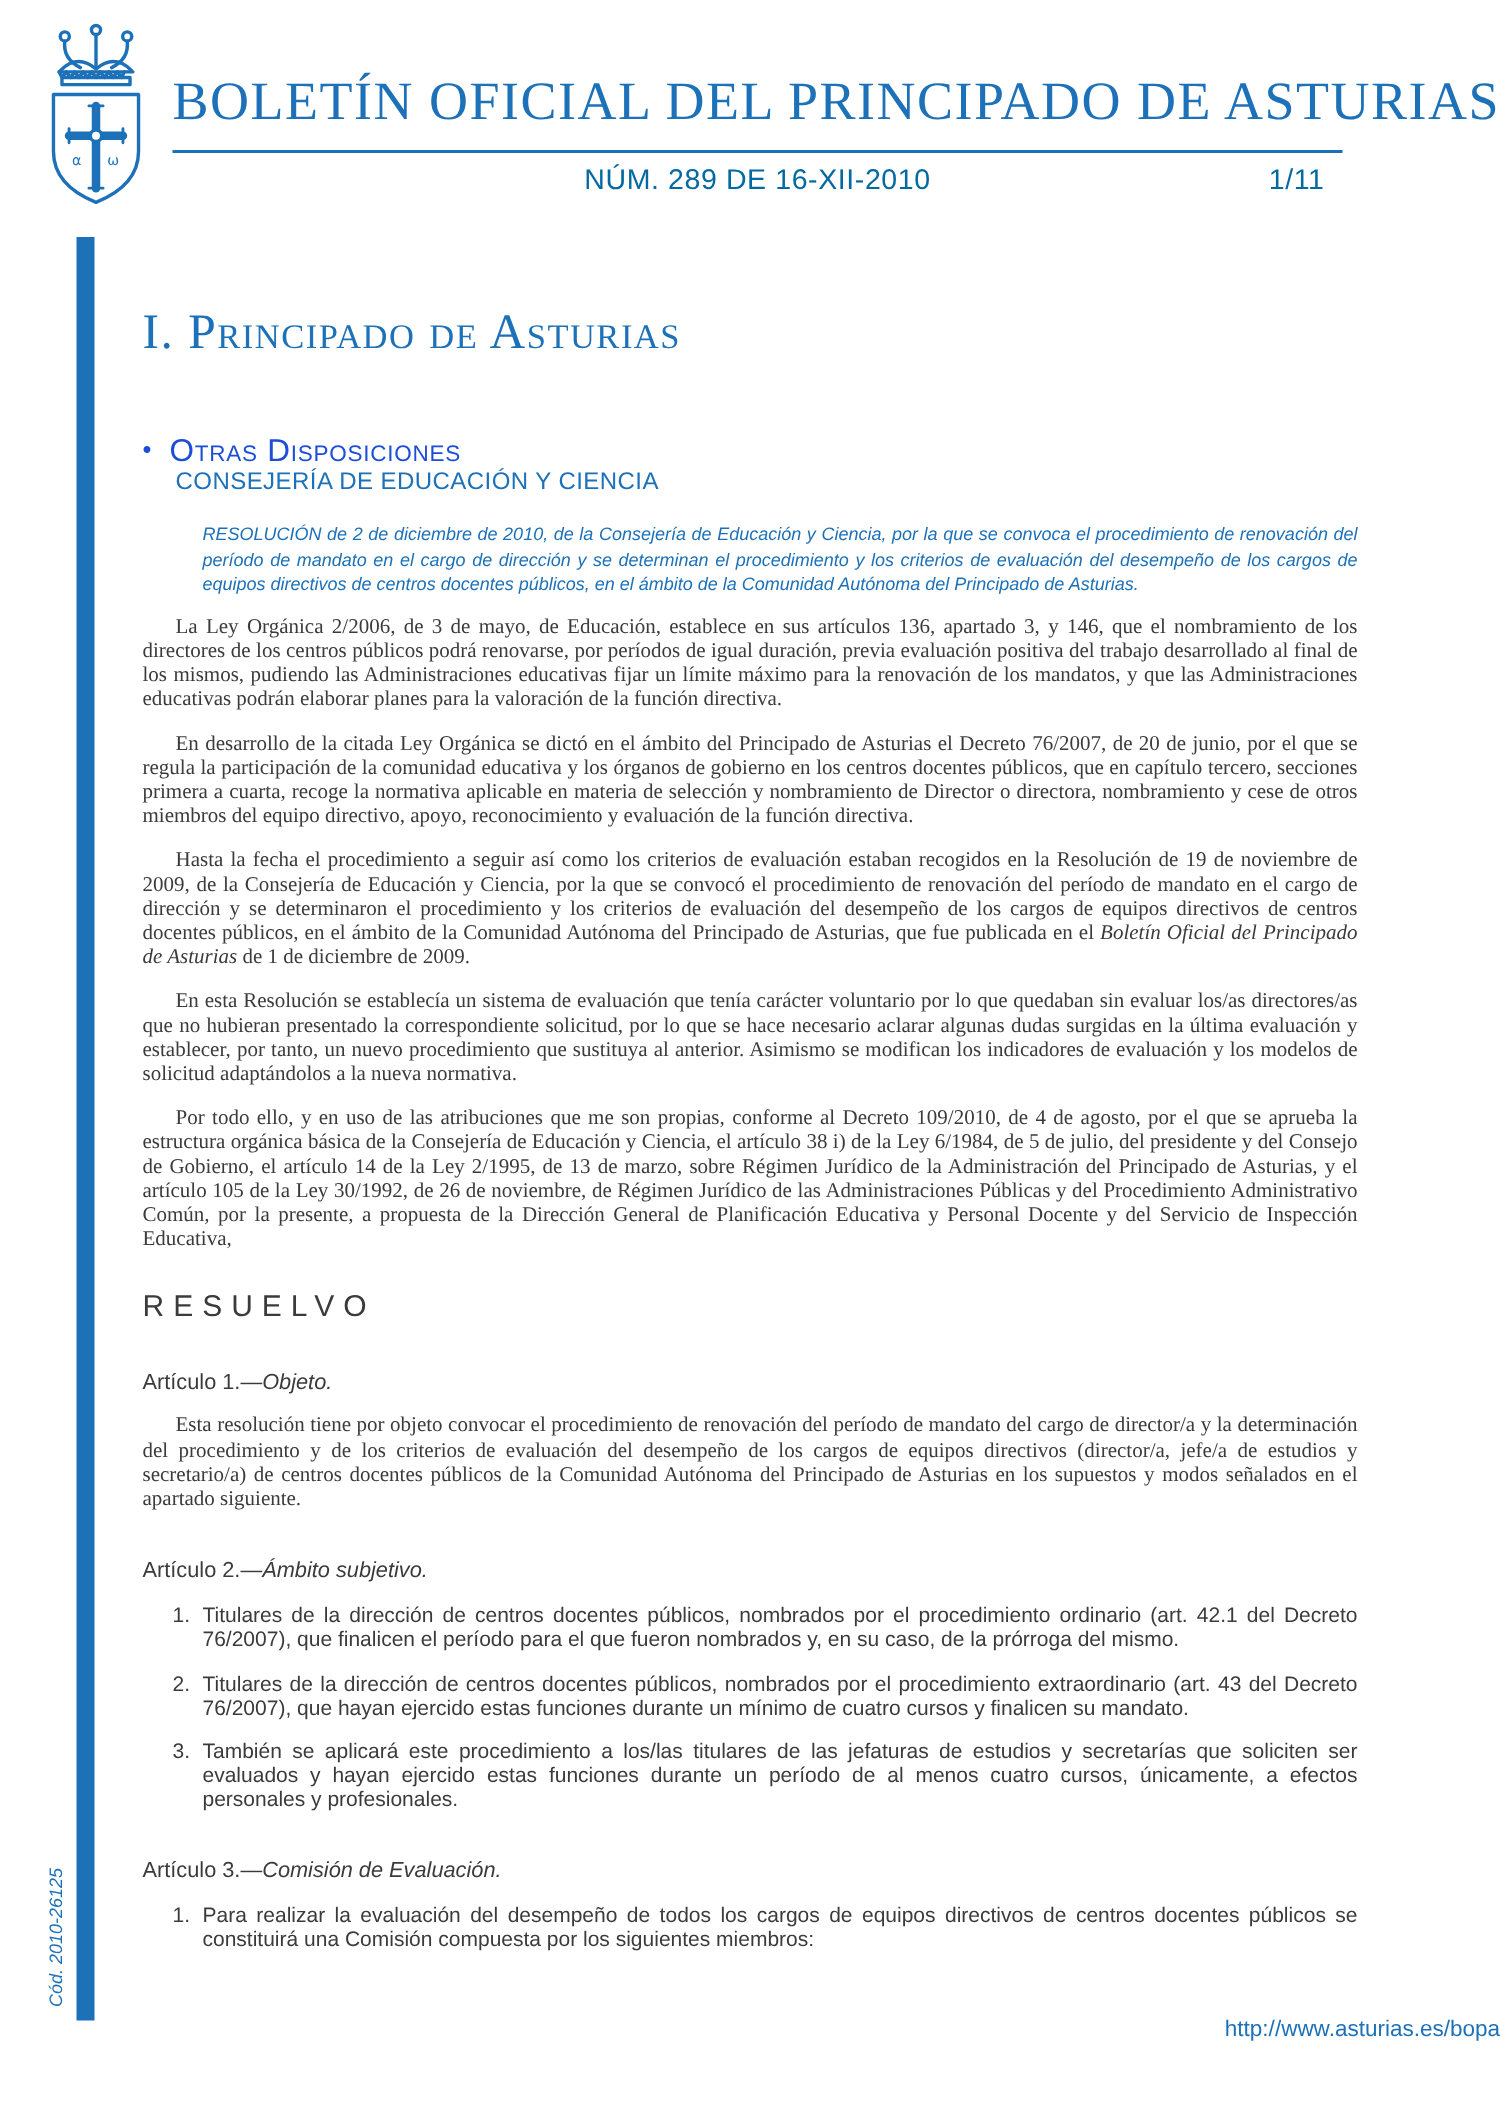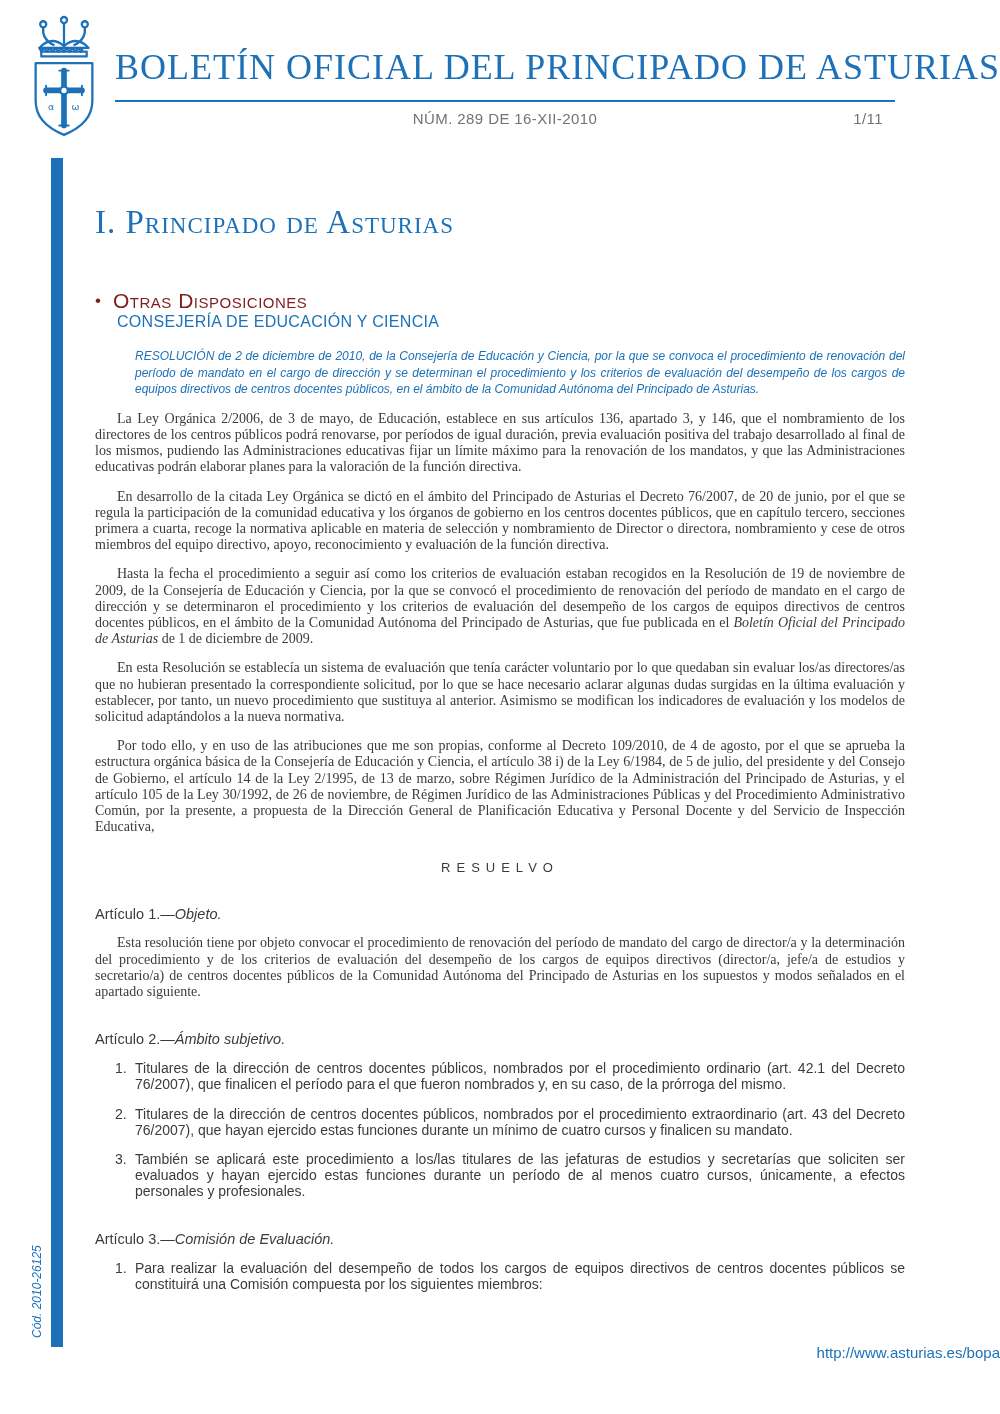--- a/index.html
+++ b/index.html
@@ -14,48 +14,48 @@
   
   .logo{position:absolute;left:12px;top:14px;width:104px;height:134px;}
   .masthead{
     position:absolute;left:115px;right:105px;top:46px;
     text-align:center;
     font-family:"Liberation Serif","DejaVu Serif",serif;
     font-size:36px;letter-spacing:1px;
     color:#1d71b8;white-space:nowrap;
   }
   .head-rule{position:absolute;left:115px;right:105px;top:100px;height:0;border-top:2px solid #1d71b8;}
-  .head-sub{position:absolute;left:115px;right:105px;top:108px;height:22px;color:#737373;font-size:15px;letter-spacing:.4px;}
+  .head-sub{position:absolute;left:115px;right:105px;top:108px;height:22px;color:#0369a1;font-size:19px;letter-spacing:.4px;}
   .head-issue{position:absolute;left:0;right:0;text-align:center;top:2px;}
   .head-page{position:absolute;right:12px;top:2px;text-align:center;}
   
   .rail{position:absolute;left:51px;top:158px;width:12px;height:1189px;background:#1d71b8;}
   .rail-code{
     position:absolute;left:30px;top:1182px;height:156px;width:18px;
     writing-mode:vertical-rl;transform:rotate(180deg);
     font-size:12px;font-style:italic;color:#1d71b8;white-space:nowrap;
   }
   
   .content{position:absolute;left:95px;right:95px;top:160px;}
   .doc-title{
     margin-top:44px;
     font-family:"Liberation Serif","DejaVu Serif",serif;
     font-variant:small-caps;font-size:33px;letter-spacing:1px;
     color:#1d71b8;
   }
-  .category{margin-top:48px;color:#7f1d1d;font-size:21px;font-variant:small-caps;letter-spacing:.5px;}
+  .category{margin-top:48px;color:#1d4ed8;font-size:21px;font-variant:small-caps;letter-spacing:.5px;}
   .category .bullet{display:inline-block;width:18px;font-size:17px;vertical-align:2px;}
   .department{margin-top:0;margin-left:22px;color:#1d71b8;font-size:16px;letter-spacing:.3px;}
   .abstract{
     margin-top:17px;margin-left:40px;
     color:#1d71b8;font-style:italic;
     font-size:12px;line-height:16.6px;text-align:justify;
   }
   p.body{margin:13px 0 0 0;font-size:14px;line-height:16.2px;text-align:justify;text-indent:22px;font-family:Liberation Serif, serif;}
-  .resuelvo{margin-top:25px;text-align:center;font-size:13px;letter-spacing:6px;}
+  .resuelvo{margin-top:25px;text-align:left;font-size:20px;letter-spacing:6px;}
   .art-head{margin-top:31px;font-size:14.5px;}
   .art-head .art-title{font-style:italic;}
   .oli{display:flex;margin-top:13px;font-size:14px;line-height:16.2px;}
   .oli .num{flex:0 0 40px;padding-left:20px;box-sizing:border-box;}
   .oli .txt{flex:1;text-align:justify;}
   
   .footer-url{
     position:absolute;left:0;right:0;top:1344px;
     text-align:right;color:#1d71b8;font-size:15px;
   }

